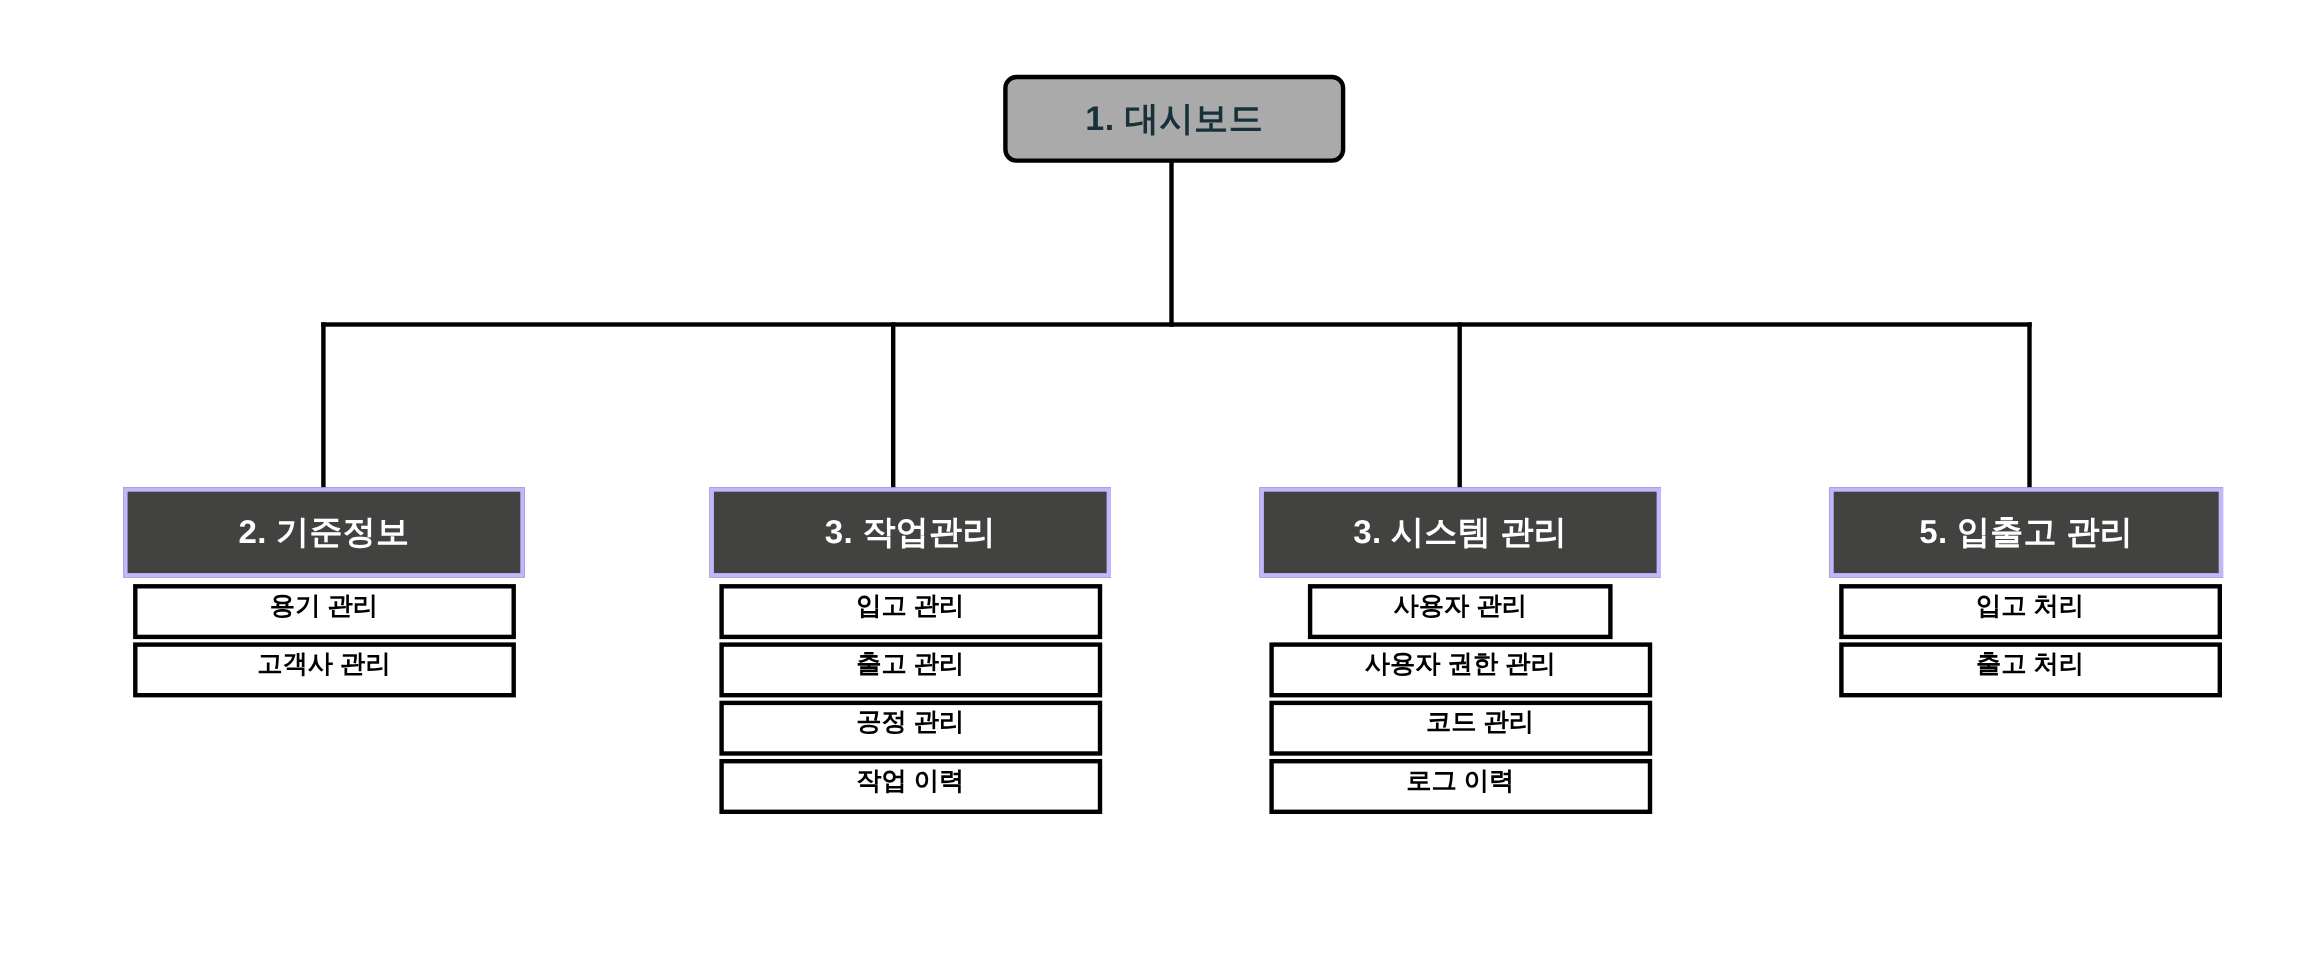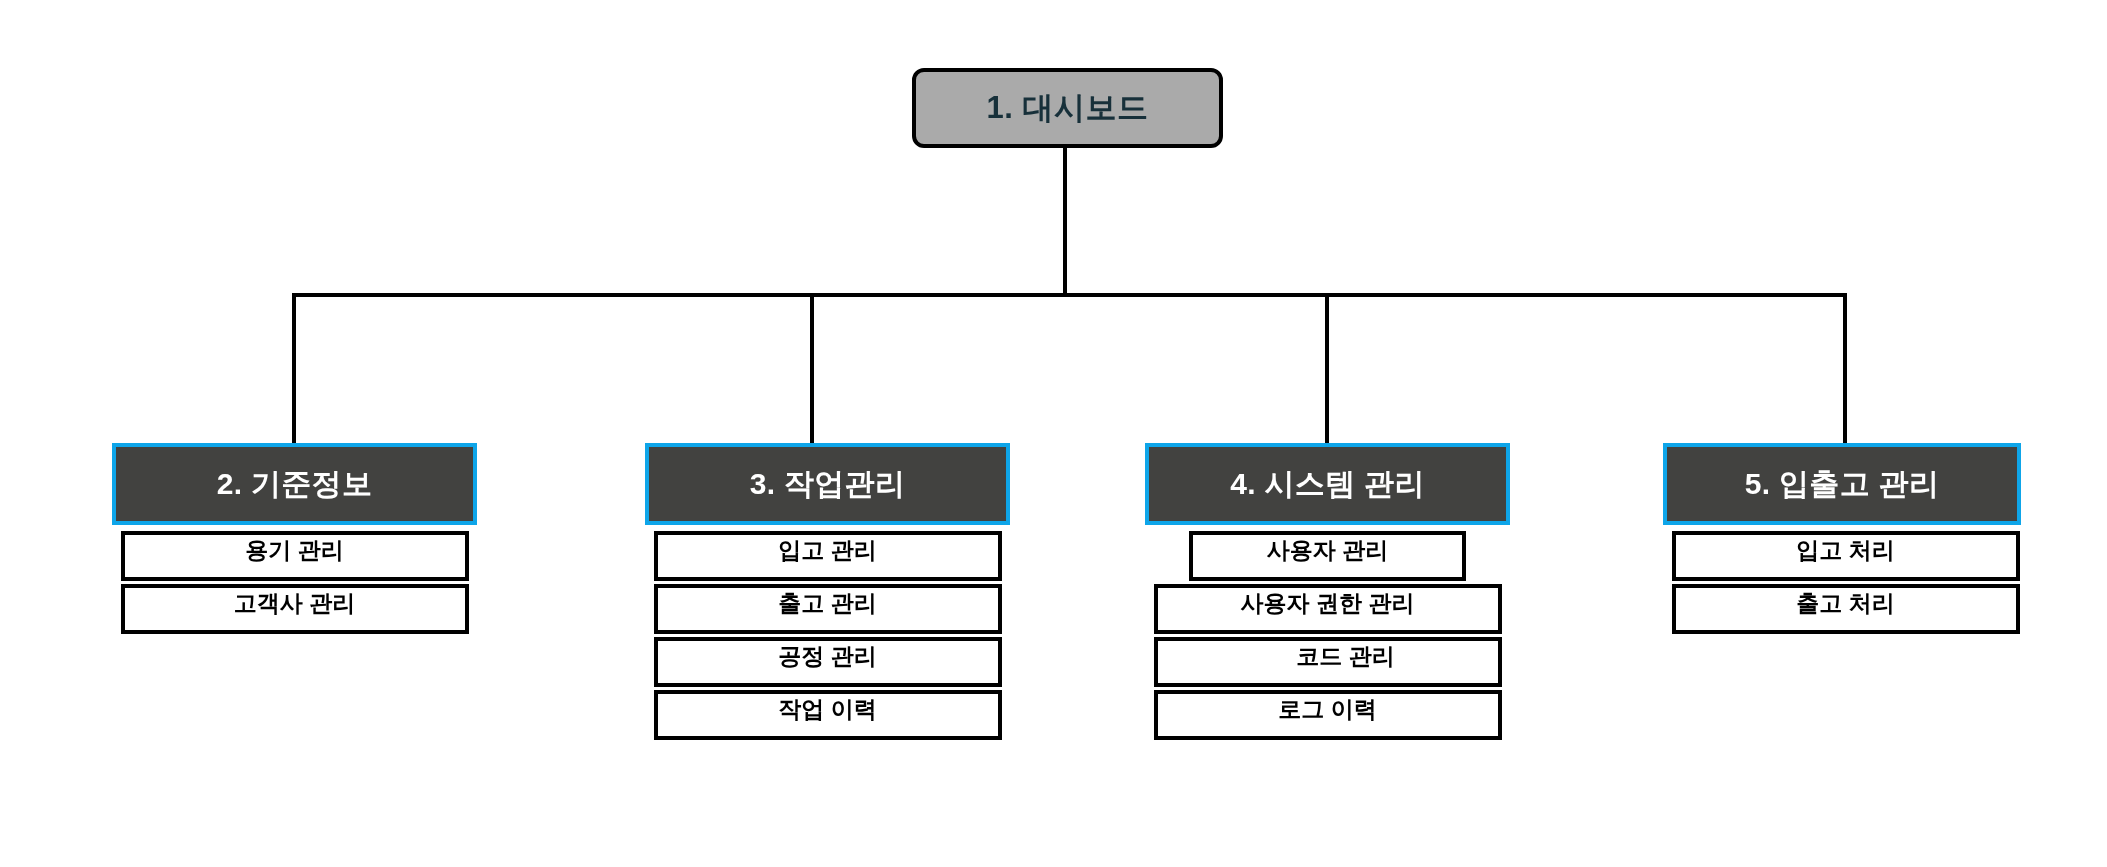--- a/index.html
+++ b/index.html
@@ -63,21 +63,21 @@
   }
 
   
   .column {
     position: absolute;
     top: 443px;
   }
   .col-header {
     box-sizing: border-box;
     background: #424240;
-    border: 4px solid #0ea5e9;
+    border: 4px solid #c4b5fd;
     height: 82px;
     display: flex;
     align-items: center;
     justify-content: center;
     color: #ffffff;
     font-size: 30px;
     font-weight: bold;
     letter-spacing: 0.3px;
   }
   .children {
@@ -145,21 +145,21 @@
         <span>공정 관리</span>
       </div>
       <div class="child-node" style="width:348px;">
         <span>작업 이력</span>
       </div>
     </div>
   </div>
 
   <div class="column" style="left:1145px; width:365px;">
     <div class="col-header" style="width:365px;">
-      <span>4. 시스템 관리</span>
+      <span>3. 시스템 관리</span>
     </div>
     <div class="children">
       <div class="child-node" style="width:277px;">
         <span>사용자 관리</span>
       </div>
       <div class="child-node" style="width:348px;">
         <span>사용자 권한 관리</span>
       </div>
       <div class="child-node" style="width:348px;padding-left:36px;">
         <span>코드 관리</span>

